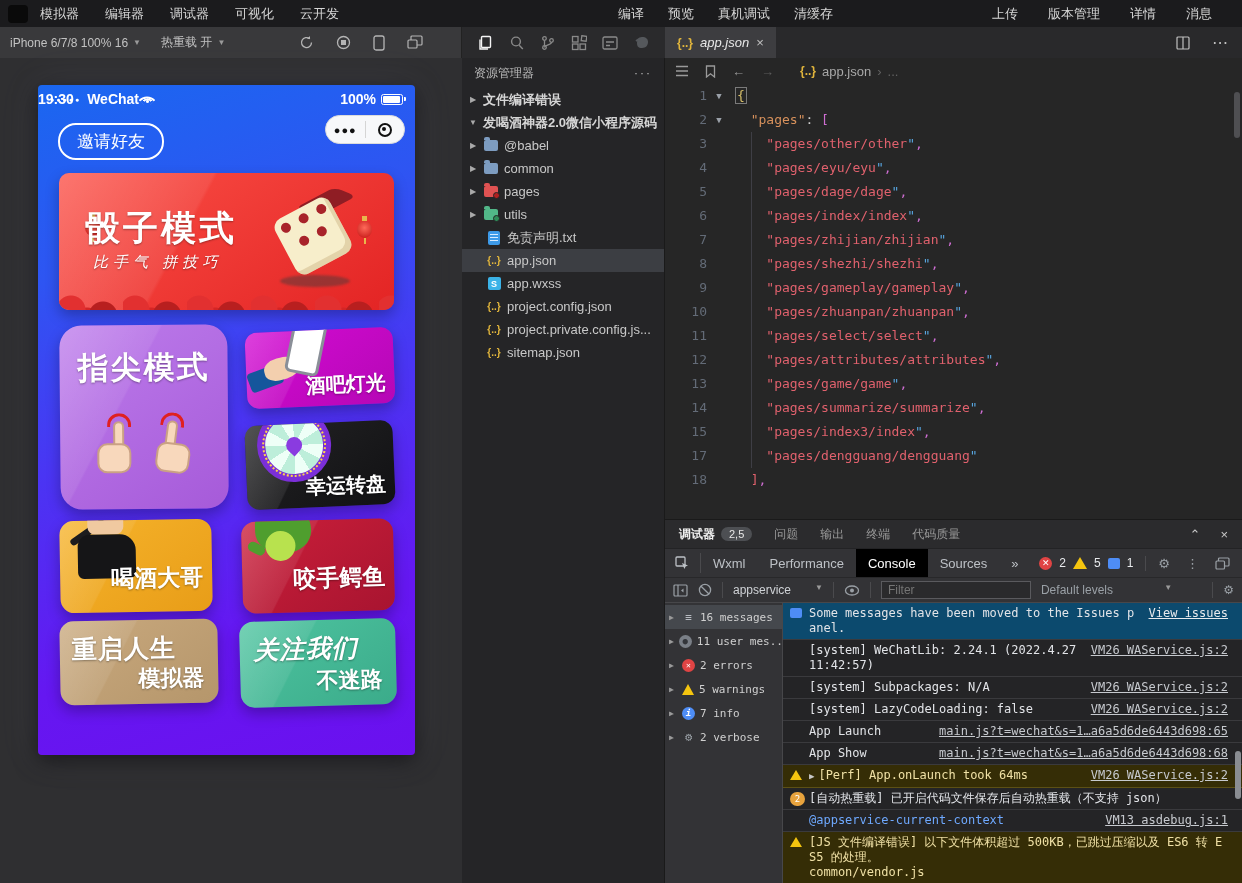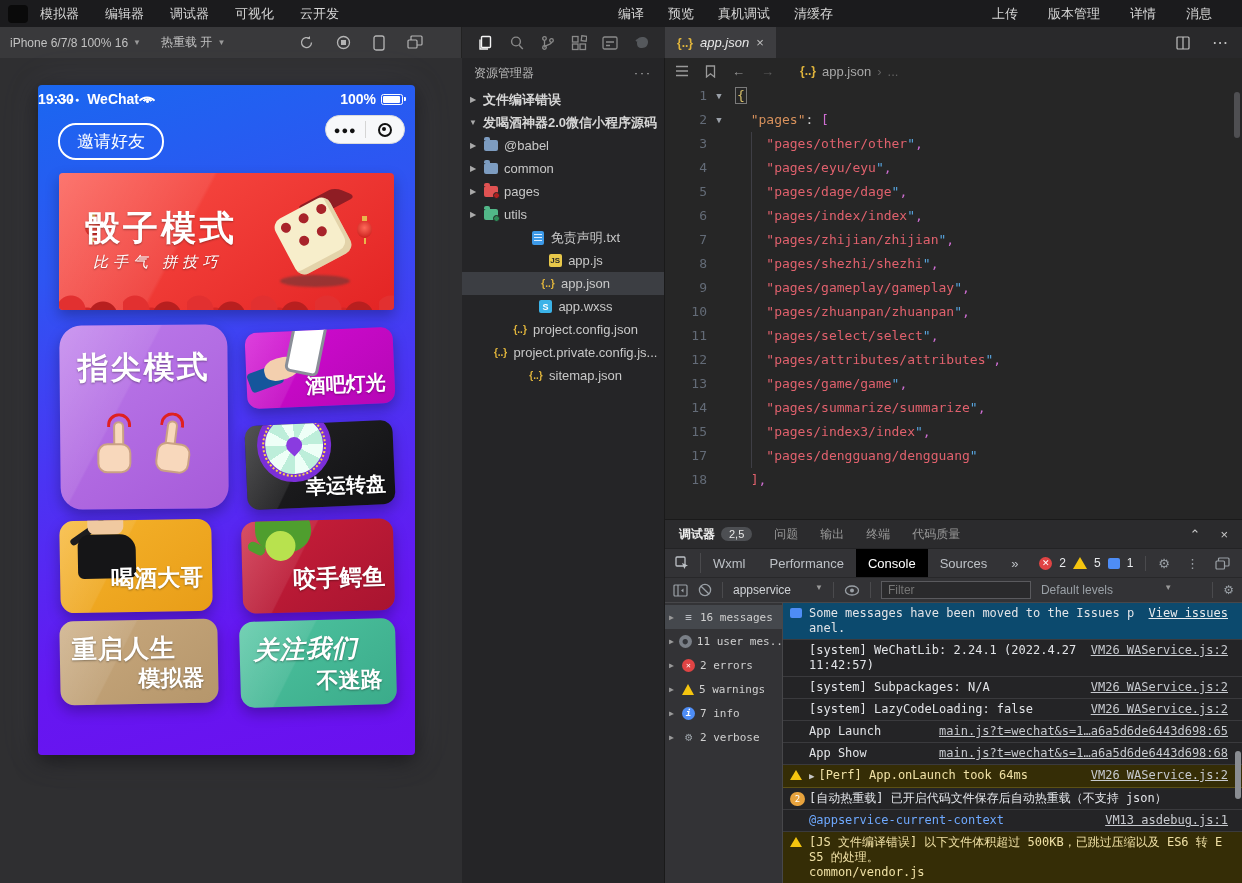--- a/index.html
+++ b/index.html
@@ -58,21 +58,21 @@
   .cap-dots { flex:1; text-align:center; color:#111; font-size:11px; letter-spacing:1px; font-weight:700; }
   .cap-div { width:1px; height:17px; background:#d5d5d5; }
   .cap-target { flex:1; display:flex; justify-content:center; }
   .cap-target b { width:14px; height:14px; border:2.5px solid #111; border-radius:50%; position:relative; }
   .cap-target b::after { content:""; position:absolute; left:2.5px; top:2.5px; width:4px; height:4px; background:#111; border-radius:50%; }
 
   .card { position:absolute; border-radius:12px; box-shadow:0 6px 14px rgba(0,0,10,.28); overflow:hidden; }
   .card::before { content:""; position:absolute; inset:0; background:linear-gradient(118deg,rgba(255,255,255,.22) 0%,rgba(255,255,255,.08) 38%,rgba(255,255,255,0) 39%); }
   .card-label { position:absolute; color:#fff; font-weight:700; text-shadow:0 1px 2px rgba(0,0,0,.35); white-space:nowrap; }
 
-  .banner { left:21px; top:88px; width:335px; height:137px; border-radius:4px; }
+  .banner { left:21px; top:88px; width:335px; height:137px; border-radius:10px; }
   .banner-title { left:26px; top:32px; font-size:35px; letter-spacing:3px; }
   .banner-sub { left:34px; top:80px; font-size:15px; letter-spacing:5px; font-weight:400; font-style:italic; }
   .lantern { position:absolute; width:15px; height:17px; background:radial-gradient(circle at 50% 40%, #ff6a5a, #c01010); border-radius:50%; }
   .lantern::before { content:""; position:absolute; left:5px; top:-5px; width:5px; height:5px; background:#e8b64c; }
   .lantern::after { content:""; position:absolute; left:6.5px; bottom:-6px; width:2px; height:6px; background:#e8b64c; }
   .lan-l { left:26px; top:46px; } .lan-r { right:22px; top:48px; }
   .dice-wrap { position:absolute; right:28px; top:28px; width:96px; height:86px; }
   .dice-shadow { position:absolute; left:10px; bottom:0; width:70px; height:12px; background:rgba(60,60,60,.45); border-radius:50%; filter:blur(1px); }
   .dice { position:absolute; left:12px; top:4px; width:62px; height:62px; background:#f7eecb; border-radius:10px; transform:rotate(-28deg); box-shadow:inset -4px -6px 0 rgba(190,160,110,.35); }
   .dice i { position:absolute; width:10px; height:10px; background:#a8232a; border-radius:50%; }
@@ -131,21 +131,21 @@
   .guanzhu .t2 { right:14px; bottom:10px; font-size:22px; }
 
   
   .explorer { width:203px; height:825px; background:#252527; flex:none; font-size:13px; color:#c8c8c8; border-right:1px solid #1a1a1a; }
   .exp-header { height:30px; display:flex; align-items:center; padding:0 12px; font-size:12px; color:#bbb; }
   .exp-more { margin-left:auto; letter-spacing:2px; color:#bdbdbd; }
   .tree-row { height:23px; display:flex; align-items:center; gap:5px; padding-left:6px; white-space:nowrap; overflow:hidden; cursor:default; }
   .tree-row.section { font-weight:700; color:#d6d6d6; }
   .tree-row.selected { background:#3c3e43; }
   .tree-row .chev { width:10px; font-size:8px; color:#aaa; text-align:center; flex:none; }
-  .tree-row.file { padding-left:24px;justify-content:center; }
+  .tree-row.file { padding-left:24px; }
   .fi { width:16px; height:16px; flex:none; display:flex; align-items:center; justify-content:center; font-size:9px; }
   .fi-folder { width:14px; height:11px; border-radius:2px; position:relative; }
   .fi-folder::before { content:""; position:absolute; left:0; top:-3px; width:6px; height:3px; background:inherit; border-radius:2px 2px 0 0; }
   .fi-badge { position:absolute; right:-2px; bottom:-2px; width:7px; height:7px; border-radius:50%; border:1px solid #252527; }
   .fi-txt { width:12px; height:14px; background:#3d9ae8; border-radius:2px; position:relative; }
   .fi-txt::before { content:""; position:absolute; left:2px; top:3px; width:8px; height:1.5px; background:#d8ecff; box-shadow:0 3px 0 #d8ecff, 0 6px 0 #d8ecff; }
   .fi-js { width:13px; height:13px; background:#e8c84a; border-radius:2px; color:#2b2b2b; font-weight:700; font-size:8px; display:flex; align-items:center; justify-content:center; }
   .fi-json { color:#e2b63c; font-weight:700; font-size:10px; }
   .fi-wxss { width:13px; height:13px; background:#3bb3e8; border-radius:2px; color:#fff; font-weight:700; font-size:9px; display:flex; align-items:center; justify-content:center; }
 
@@ -500,26 +500,20 @@
               </span>
             </span>
             <span>utils</span>
           </div>
           <div class="tree-row file">
             <span class="fi">
               <span class="fi-txt"></span>
             </span>
             <span>免责声明.txt</span>
           </div>
-          <div class="tree-row file">
-            <span class="fi">
-              <span class="fi-js">JS</span>
-            </span>
-            <span>app.js</span>
-          </div>
           <div class="tree-row file selected">
             <span class="fi">
               <span class="fi-json">{..}</span>
             </span>
             <span>app.json</span>
           </div>
           <div class="tree-row file">
             <span class="fi">
               <span class="fi-wxss">S</span>
             </span>

